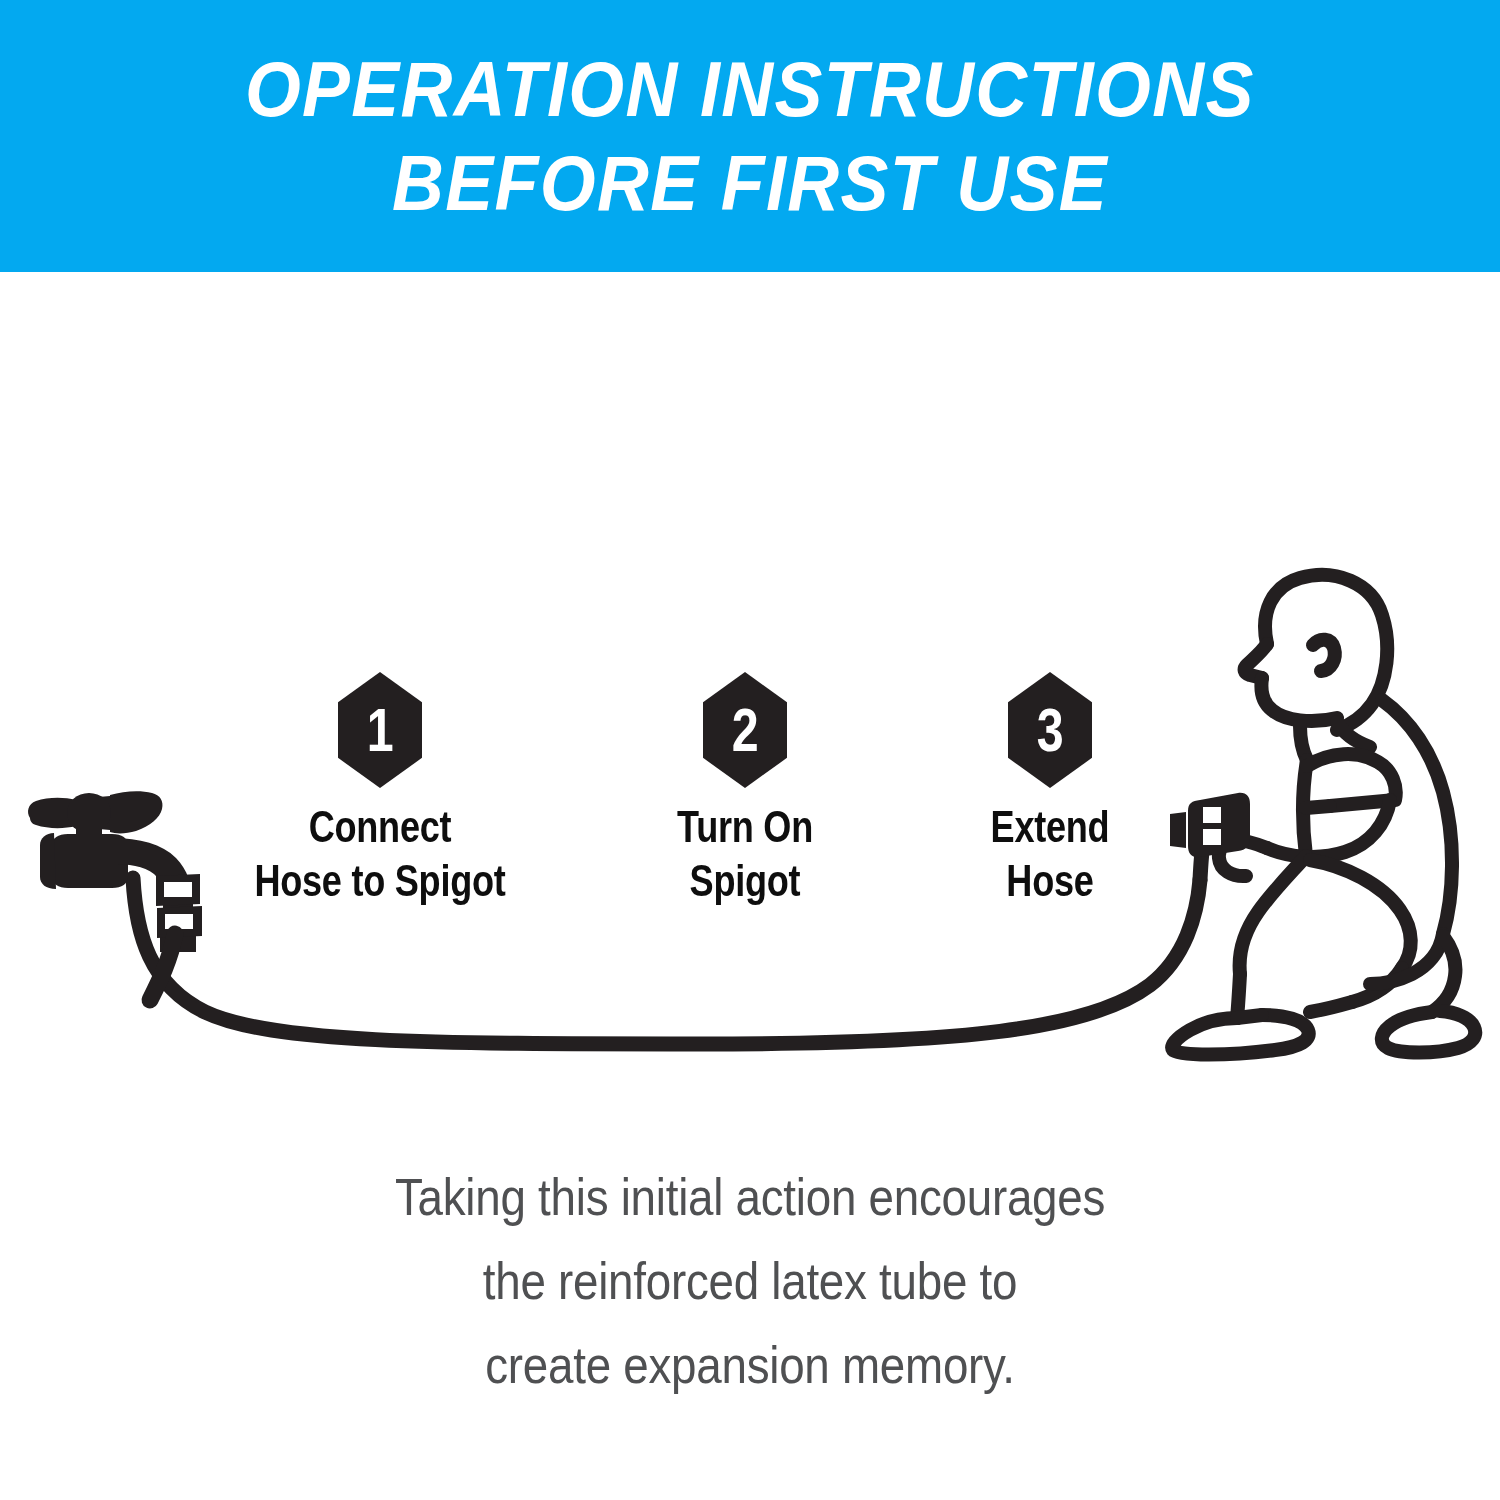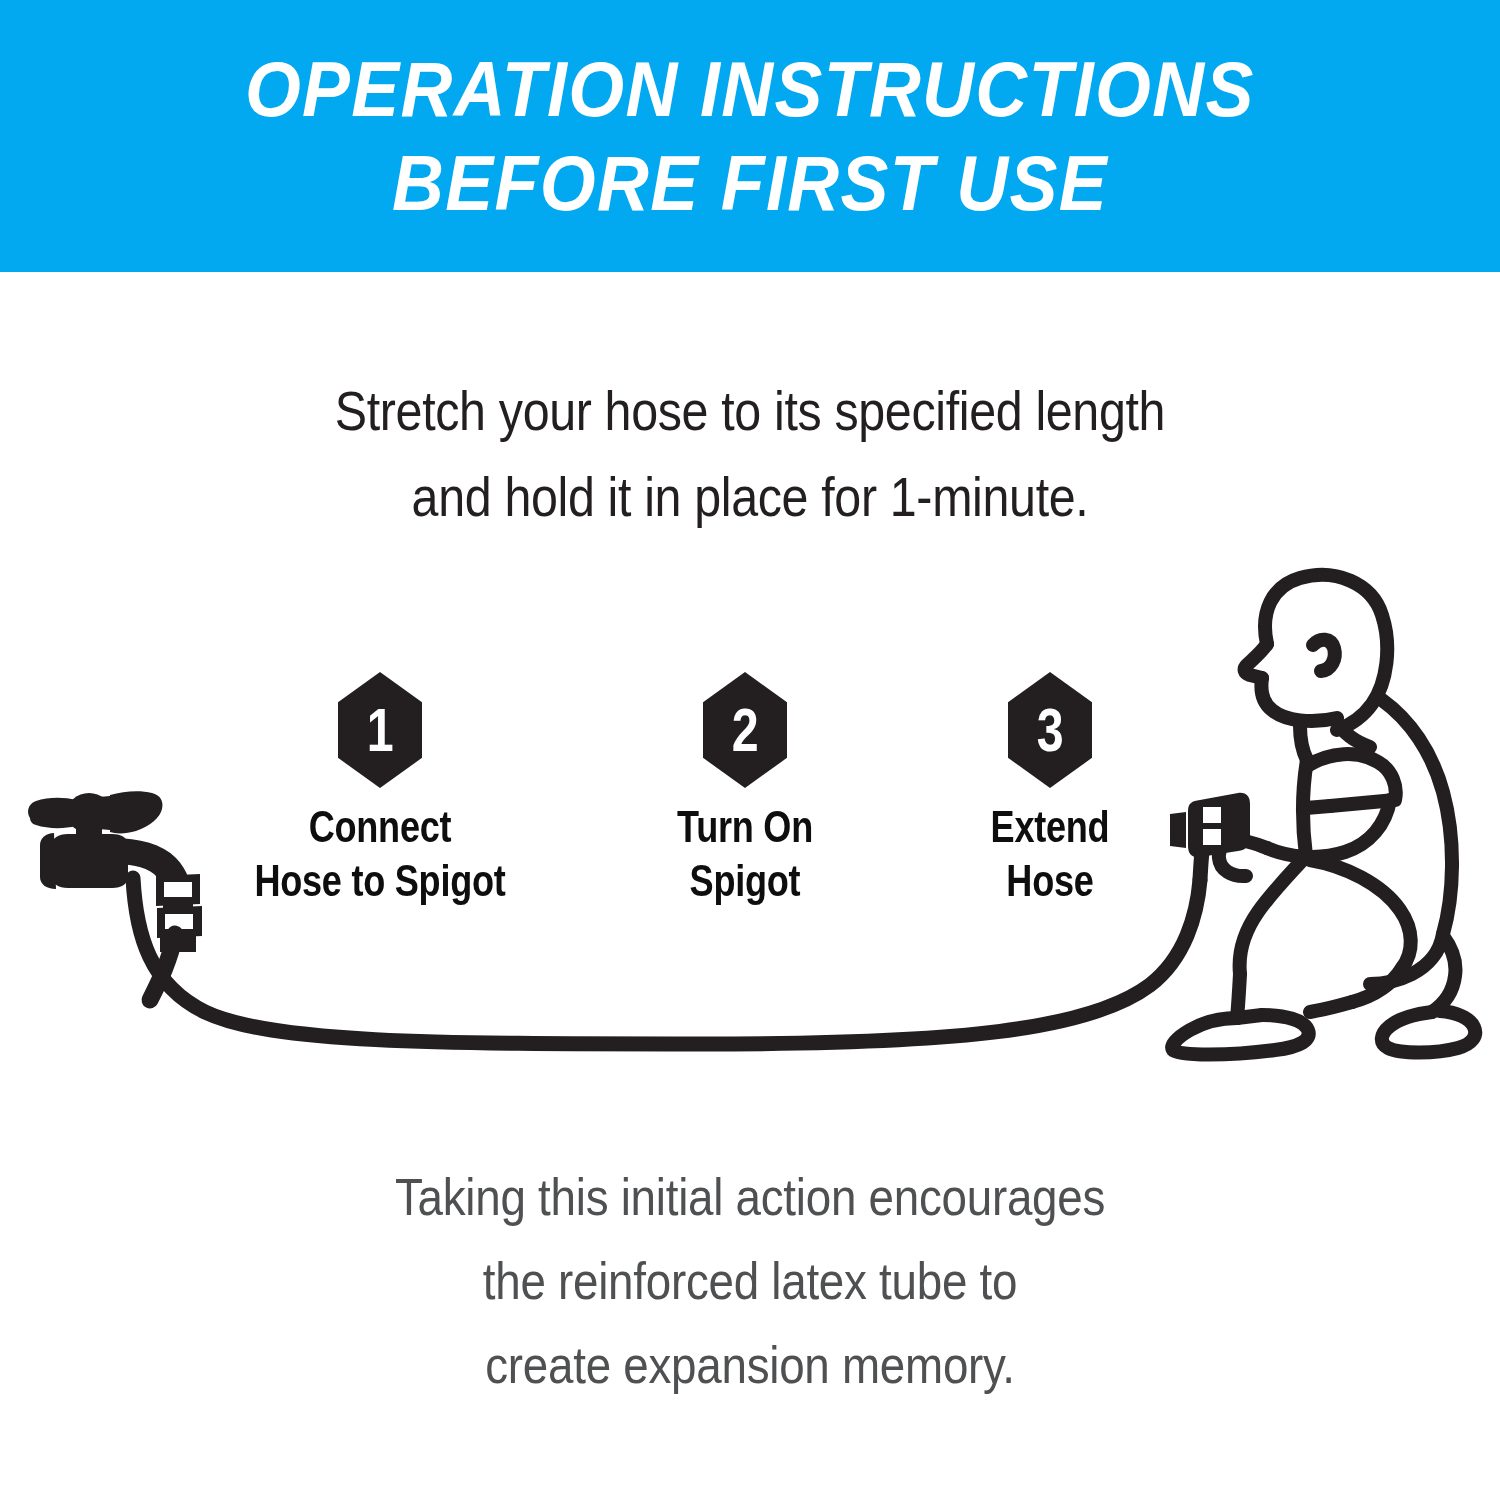--- a/index.html
+++ b/index.html
@@ -133,24 +133,20 @@
 </head>
 <body>
 
 <div id="page">
 
   <div class="header-bar">
     <div class="header-line">OPERATION INSTRUCTIONS</div>
     <div class="header-line">BEFORE FIRST USE</div>
   </div>
 
-  <div class="intro">
-    <div class="intro-line">Stretch your hose to its specified length</div>
-    <div class="intro-line">and hold it in place for 1-minute.</div>
-  </div>
 
   <div class="steps">
 
     <div class="step step-1">
       <div class="hex">
         <span class="hex-num">1</span>
       </div>
       <div class="step-label">Connect</div>
       <div class="step-label">Hose to Spigot</div>
     </div>

